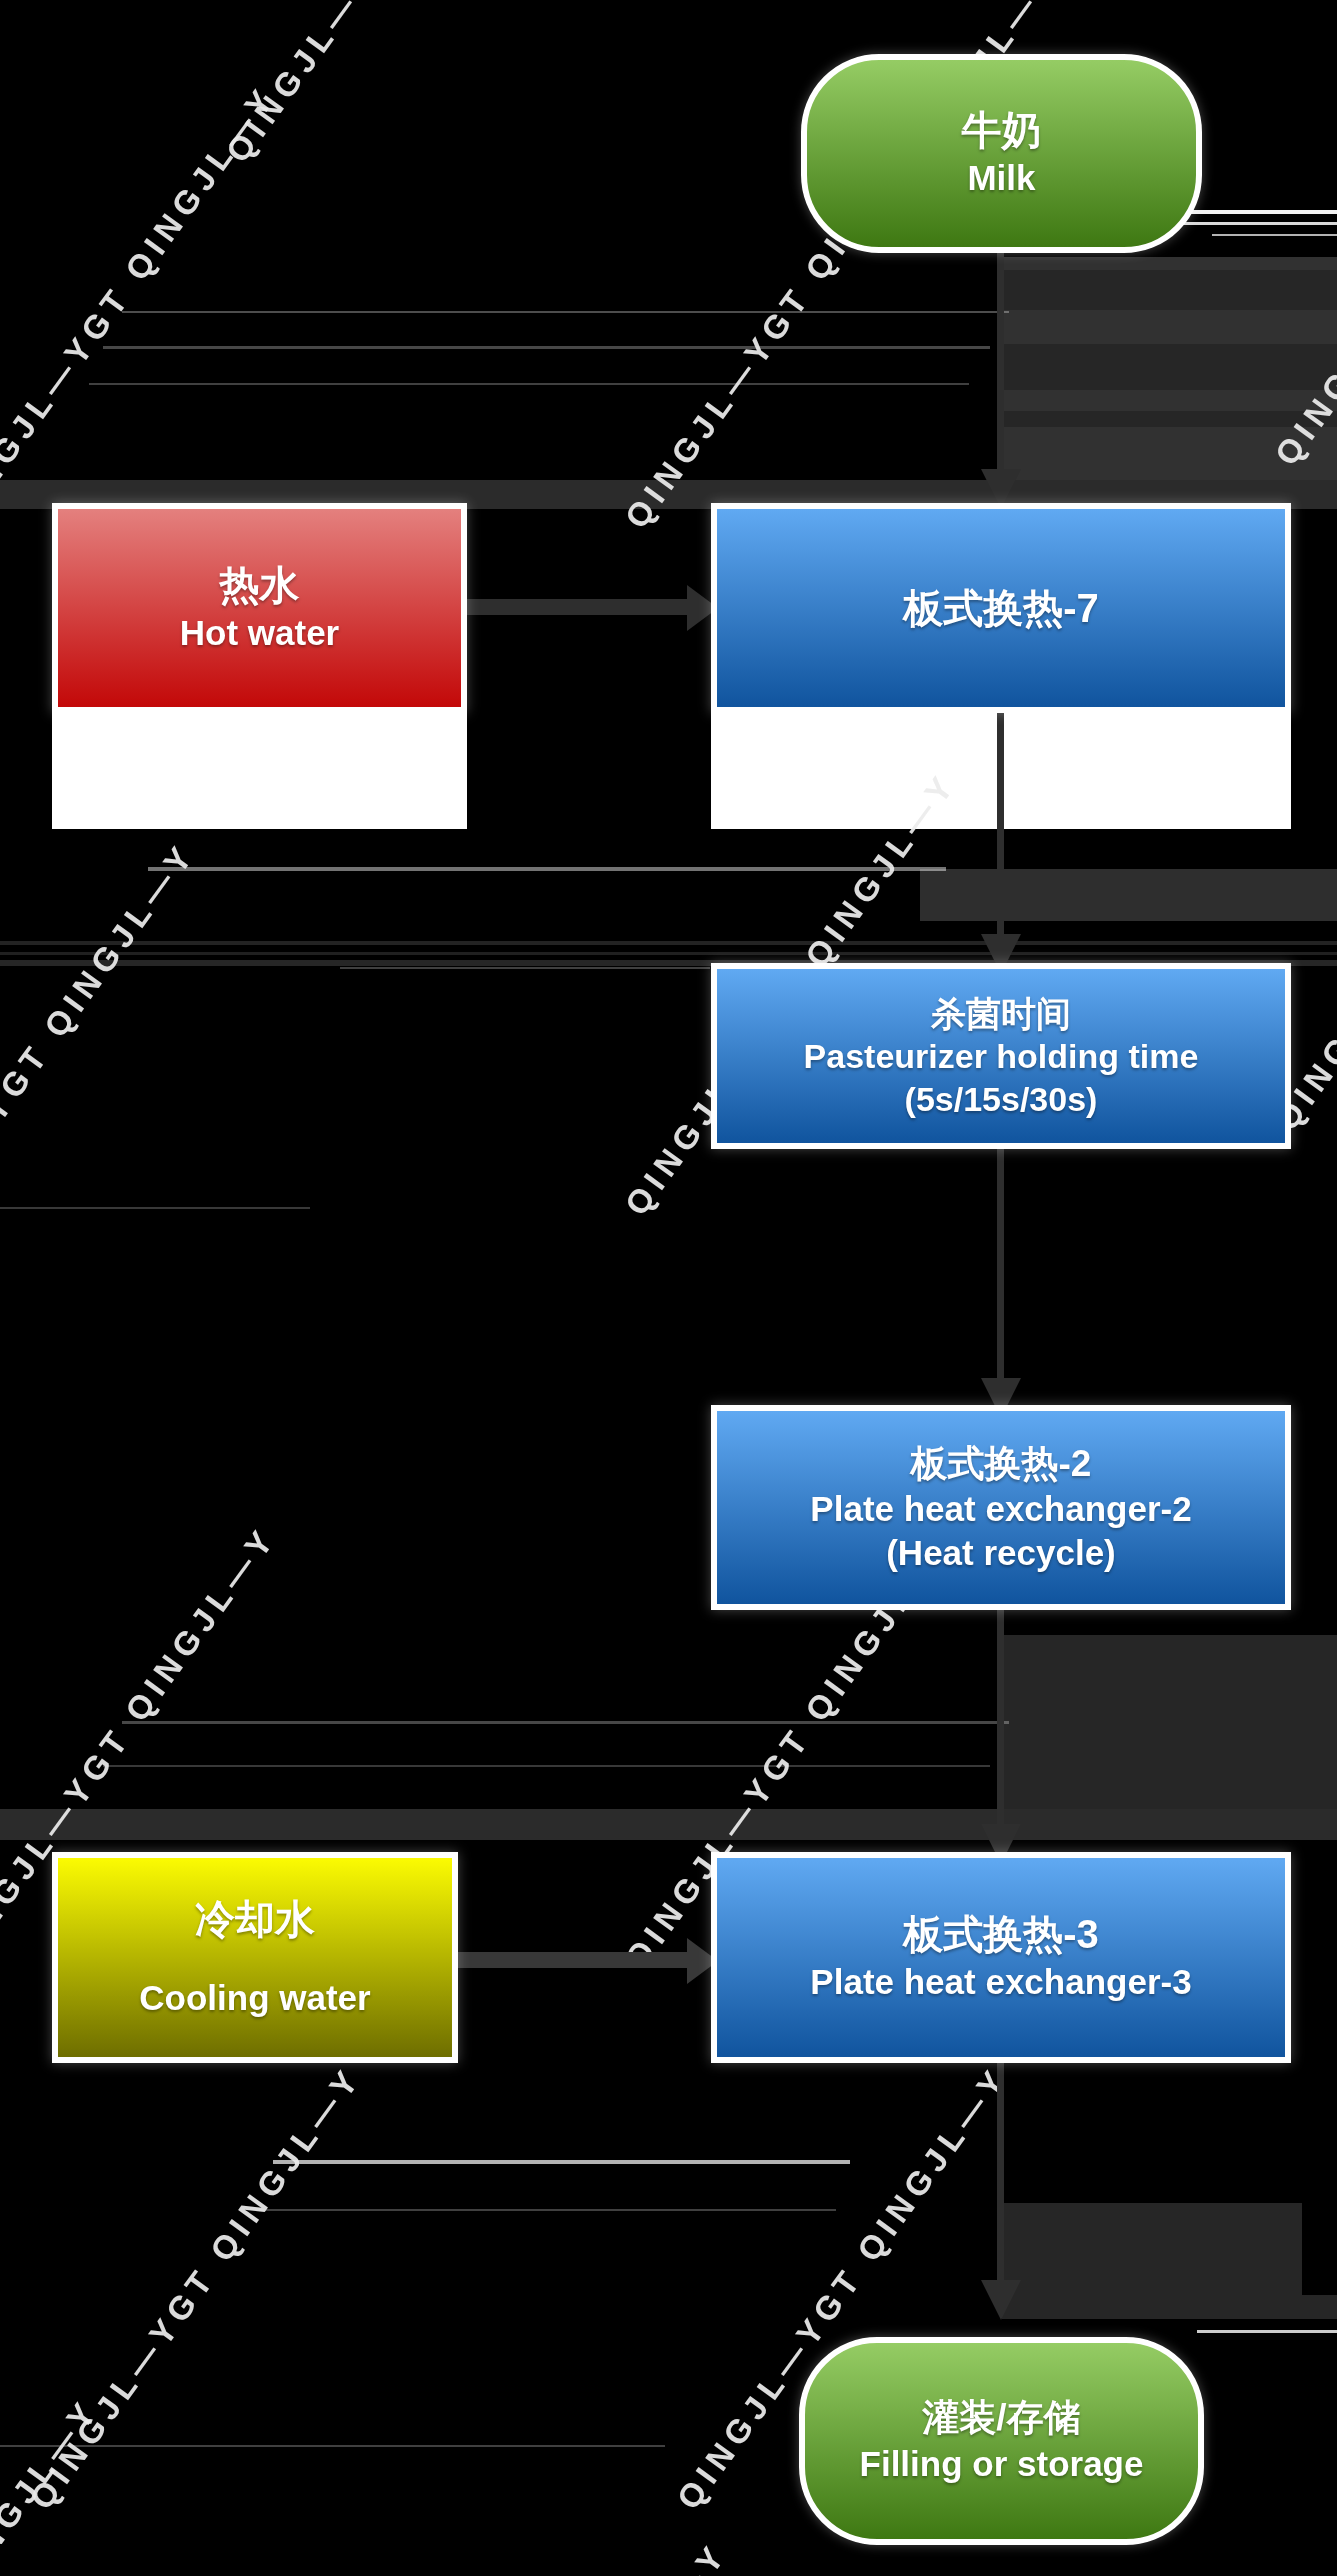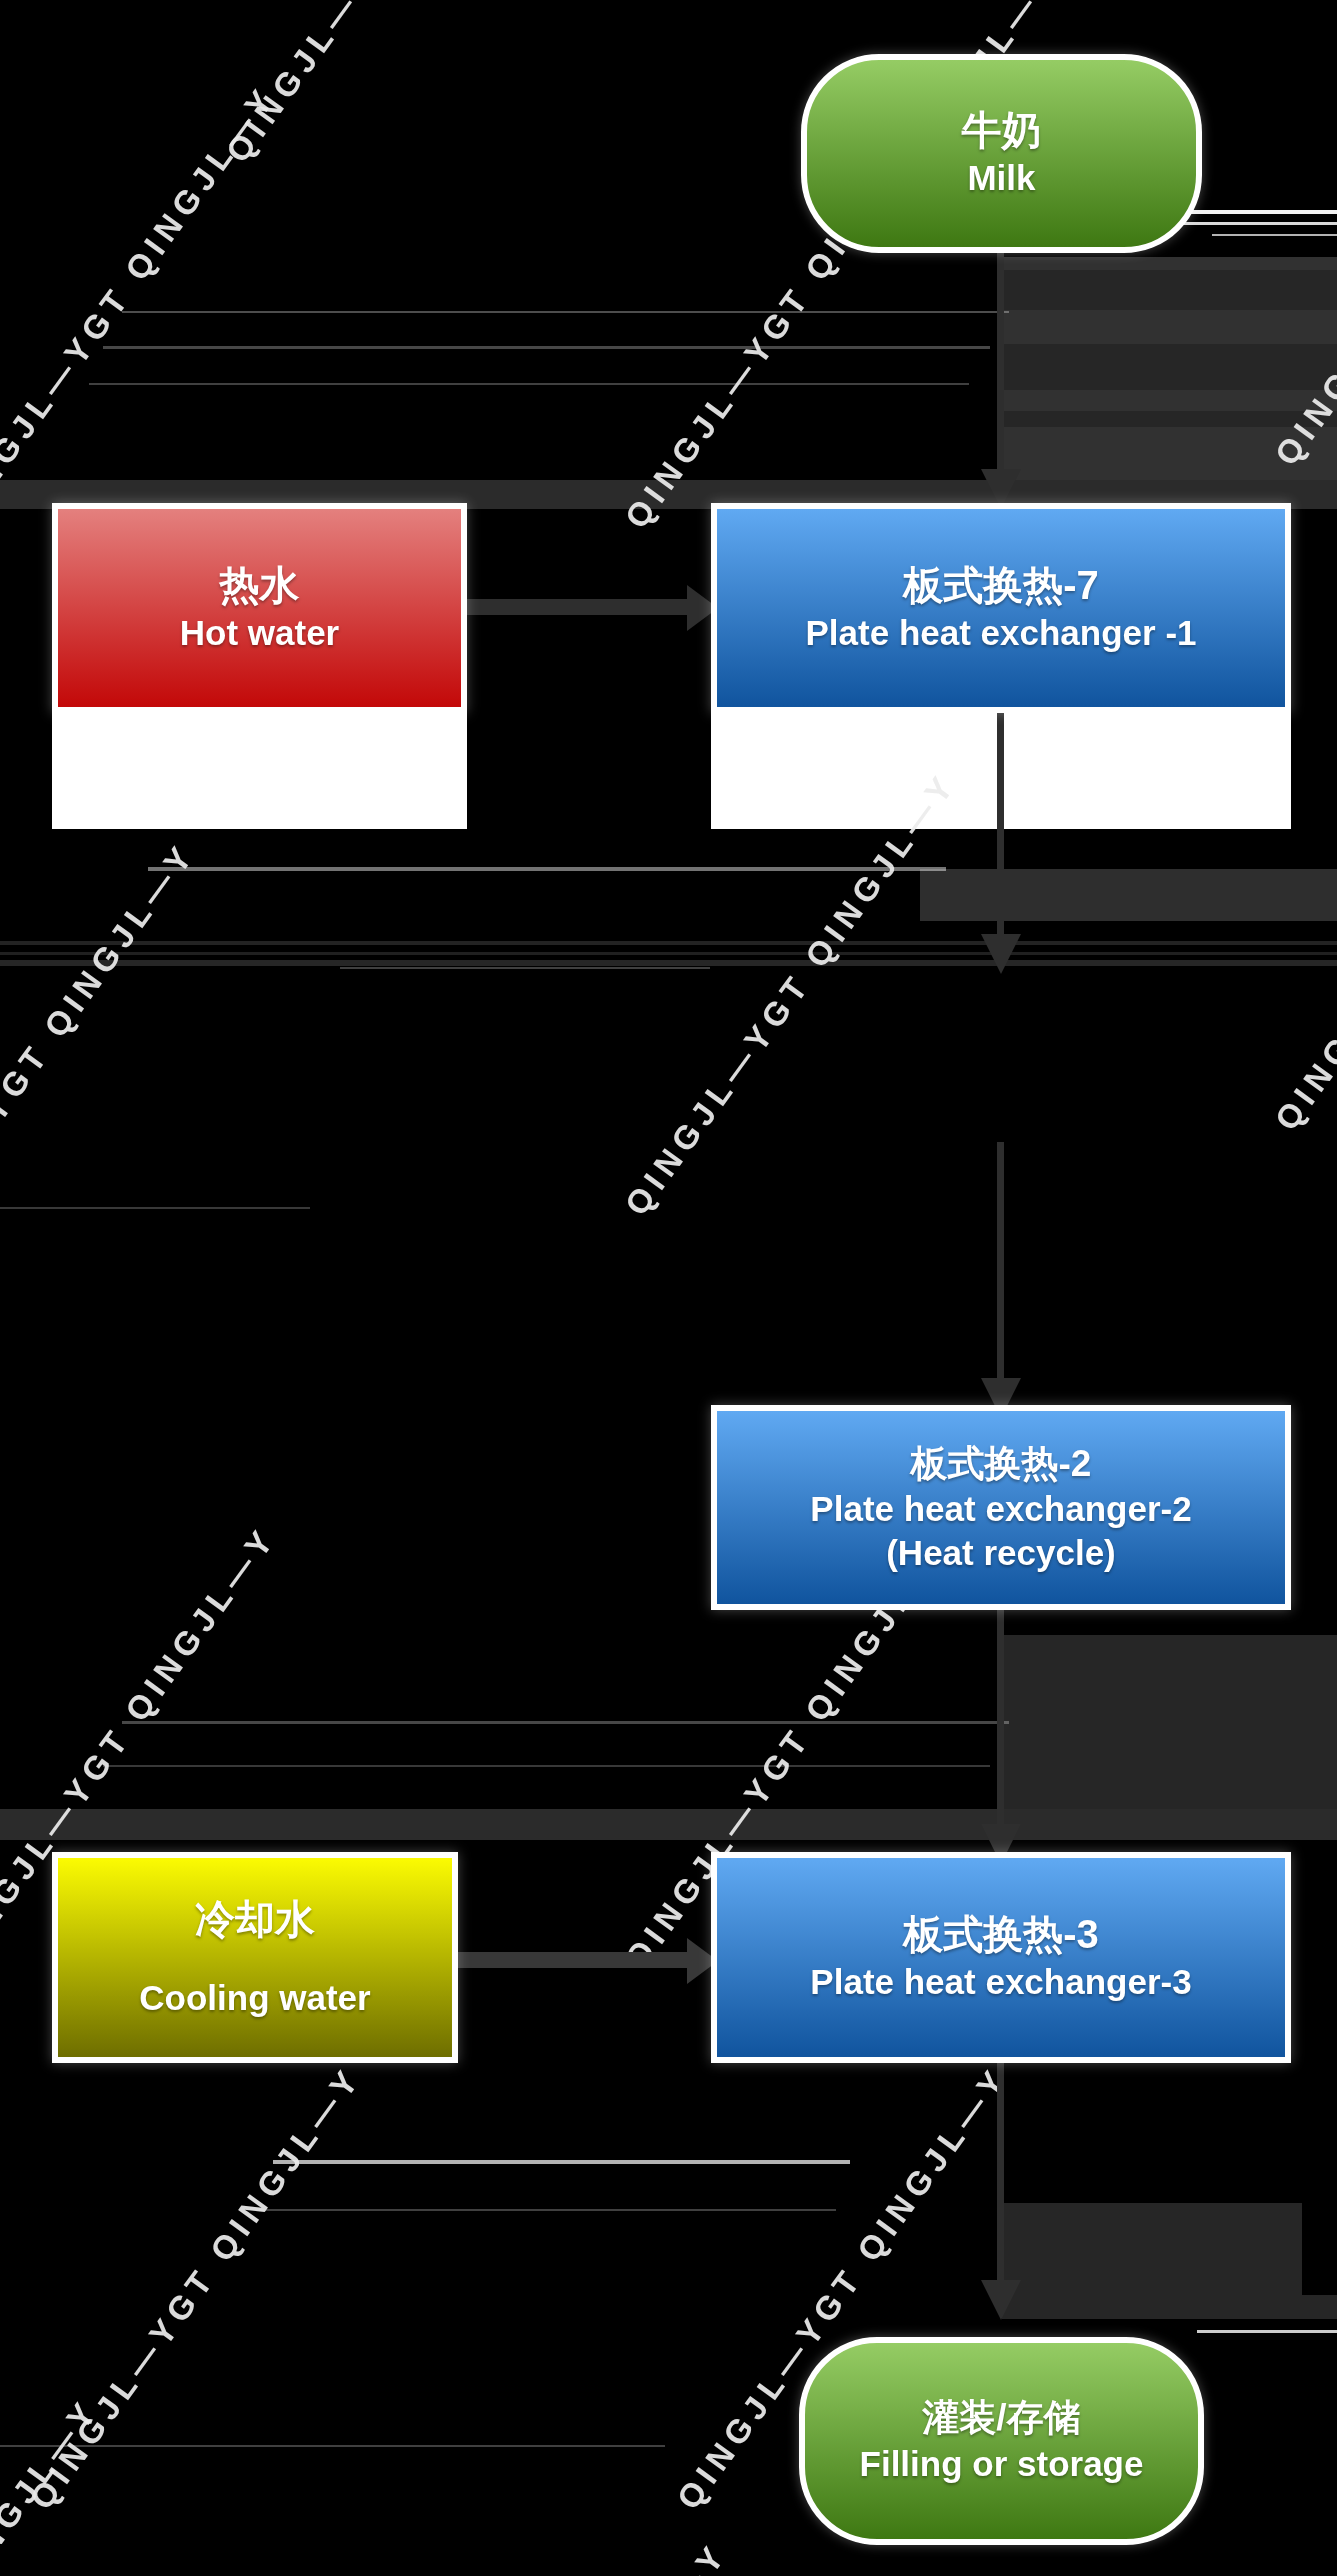--- a/index.html
+++ b/index.html
@@ -121,23 +121,27 @@
     <div class="en">Hot water</div>
   </div>
 
   <div class="node pill" style="left:801px;top:54px;width:401px;height:199px;">
     <div class="zh">牛奶</div>
     <div class="en">Milk</div>
   </div>
 
   <div class="node blue" style="left:711px;top:503px;width:580px;height:210px;">
     <div class="zh">板式换热-7</div>
-    <div class="en">Plate heat exchanger -1</div>
   </div>
 
+  <div class="node blue" style="left:711px;top:963px;width:580px;height:186px;">
+    <div class="zh" style="font-size:35px;line-height:43px;">杀菌时间</div>
+    <div class="en" style="font-size:34px;line-height:43px;">Pasteurizer holding time</div>
+    <div class="en" style="font-size:34px;line-height:43px;">(5s/15s/30s)</div>
+  </div>
 
   <div class="node blue" style="left:711px;top:1405px;width:580px;height:205px;">
     <div class="zh" style="font-size:37px;line-height:46px;">板式换热-2</div>
     <div class="en" style="line-height:44px;">Plate heat exchanger-2</div>
     <div class="en" style="line-height:44px;">(Heat recycle)</div>
   </div>
 
   <div class="node yellow" style="left:52px;top:1852px;width:406px;height:211px;">
     <div class="zh">冷却水</div>
     <div class="en">Cooling water</div>

